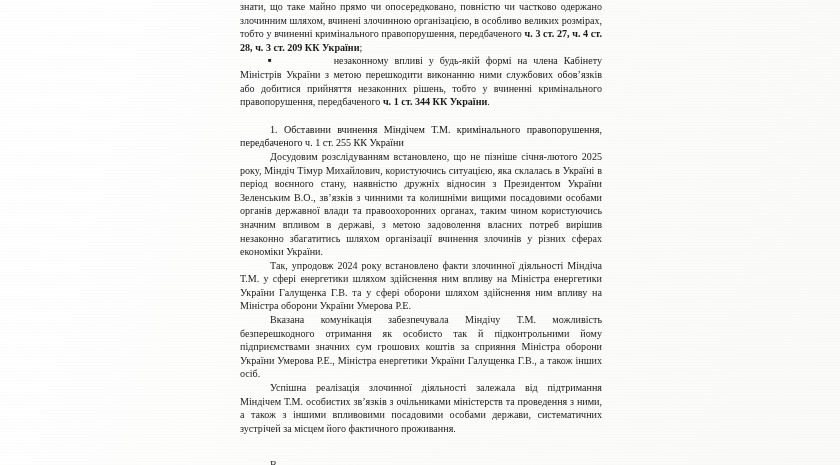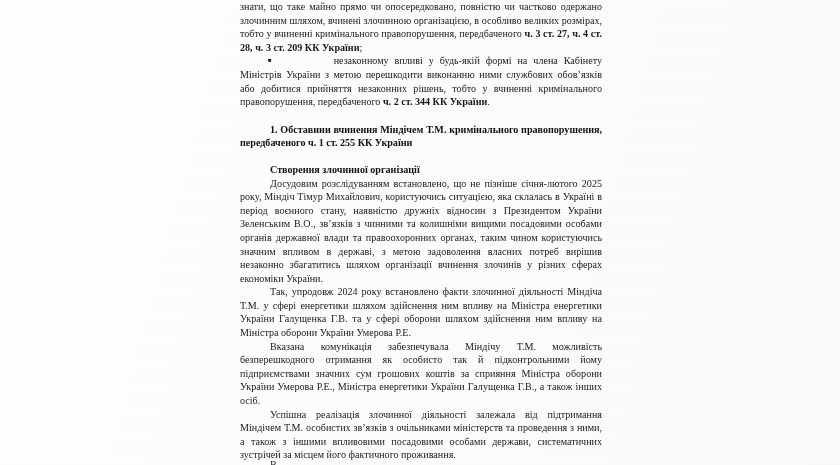--- a/index.html
+++ b/index.html
@@ -72,21 +72,21 @@
     line-height: 6px;
     vertical-align: 2.5px;
     margin-left: 28px;
   }
   b, .b {
     font-weight: bold;
   }
   .heading-par {
     font-size: 10.1px;
     line-height: 13.6px;
-    font-weight: bold;
+    font-weight: normal;
     text-align: justify;
     text-indent: 30px;
     margin: 14px 0 0 0;
     color: #101010;
   }
   .subheading {
     font-size: 10.1px;
     line-height: 13.6px;
     font-weight: bold;
     margin: 13px 0 0 0;
@@ -122,25 +122,24 @@
 
 <div class="page">
   <div class="scan-tint"></div>
 
   <div class="doc-header">Продовження повідомлення про підозру Міндіча Т.М.</div>
 
   <div class="content">
 
     <p class="body-par first-par"><span>знати, що таке майно прямо чи опосередковано, повністю чи частково одержано злочинним шляхом, вчинені злочинною організацією, в особливо великих розмірах, тобто у вчиненні кримінального правопорушення, передбаченого </span><b>ч. 3 ст. 27, ч. 4 ст. 28, ч. 3 ст. 209 КК України</b><span>;</span></p>
 
-    <p class="body-par bullet-par"><span class="bullet-glyph">■</span><span class="bullet-lead"></span><span>незаконному впливі у будь-якій формі на члена Кабінету Міністрів України з метою перешкодити виконанню ними службових обов’язків або добитися прийняття незаконних рішень, тобто у вчиненні кримінального правопорушення, передбаченого </span><b>ч. 2 ст. 344 КК України</b><span>.</span></p>
+    <p class="body-par bullet-par"><span class="bullet-glyph">■</span><span class="bullet-lead"></span><span>незаконному впливі у будь-якій формі на члена Кабінету Міністрів України з метою перешкодити виконанню ними службових обов’язків або добитися прийняття незаконних рішень, тобто у вчиненні кримінального правопорушення, передбаченого </span><b>ч. 1 ст. 344 КК України</b><span>.</span></p>
 
     <p class="heading-par">1. Обставини вчинення Міндічем Т.М. кримінального правопорушення, передбаченого ч. 1 ст. 255 КК України</p>
 
-    <p class="subheading">Створення злочинної організації</p>
 
     <p class="body-par indent par-gap">Досудовим розслідуванням встановлено, що не пізніше січня-лютого 2025 року, Міндіч Тімур Михайлович, користуючись ситуацією, яка склалась в Україні в період воєнного стану, наявністю дружніх відносин з Президентом України Зеленським В.О., зв’язків з чинними та колишніми вищими посадовими особами органів державної влади та правоохоронних органах, таким чином користуючись значним впливом в державі, з метою задоволення власних потреб вирішив незаконно збагатитись шляхом організації вчинення злочинів у різних сферах економіки України.</p>
 
     <p class="body-par indent par-gap">Так, упродовж 2024 року встановлено факти злочинної діяльності Міндіча Т.М. у сфері енергетики шляхом здійснення ним впливу на Міністра енергетики України Галущенка Г.В. та у сфері оборони шляхом здійснення ним впливу на Міністра оборони України Умерова Р.Е.</p>
 
     <p class="body-par indent par-gap">Вказана комунікація забезпечувала Міндічу Т.М. можливість безперешкодного отримання як особисто так й підконтрольними йому підприємствами значних сум грошових коштів за сприяння Міністра оборони України Умерова Р.Е., Міністра енергетики України Галущенка Г.В., а також інших осіб.</p>
 
     <p class="body-par indent par-gap">Успішна реалізація злочинної діяльності залежала від підтримання Міндічем Т.М. особистих зв’язків з очільниками міністерств та проведення з ними, а також з іншими впливовими посадовими особами держави, систематичних зустрічей за місцем його фактичного проживання.</p>
 
   </div>

